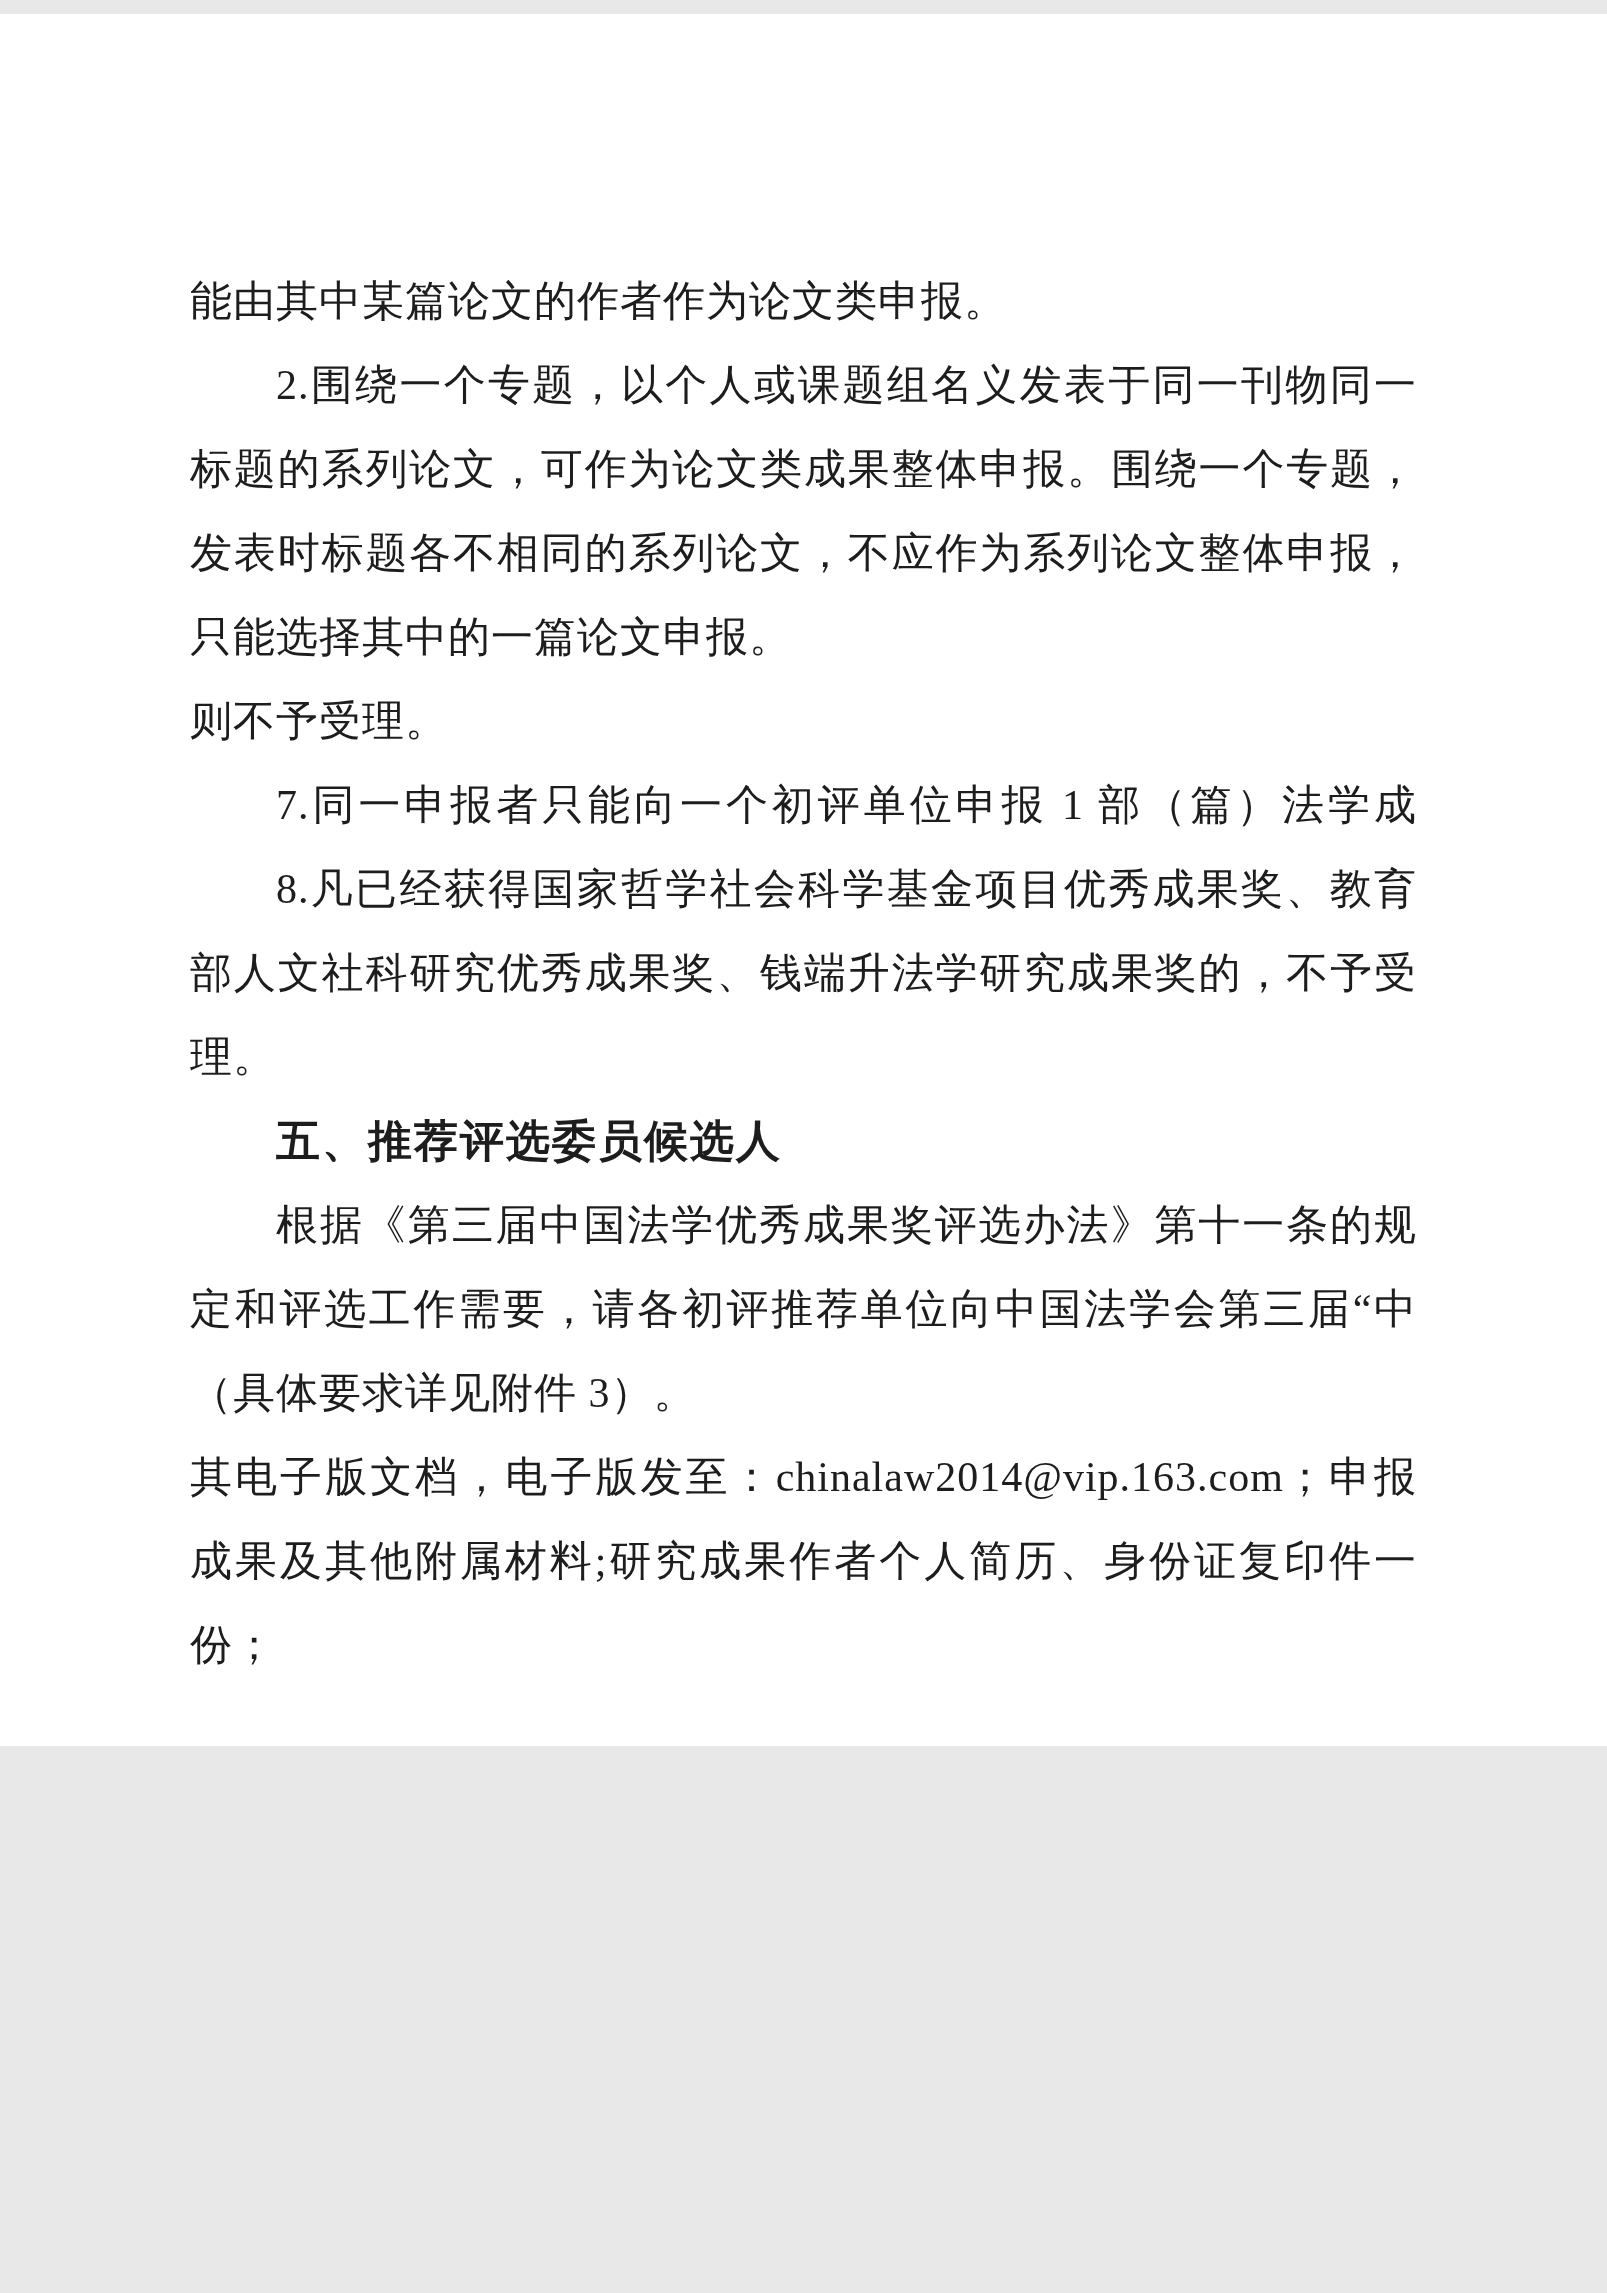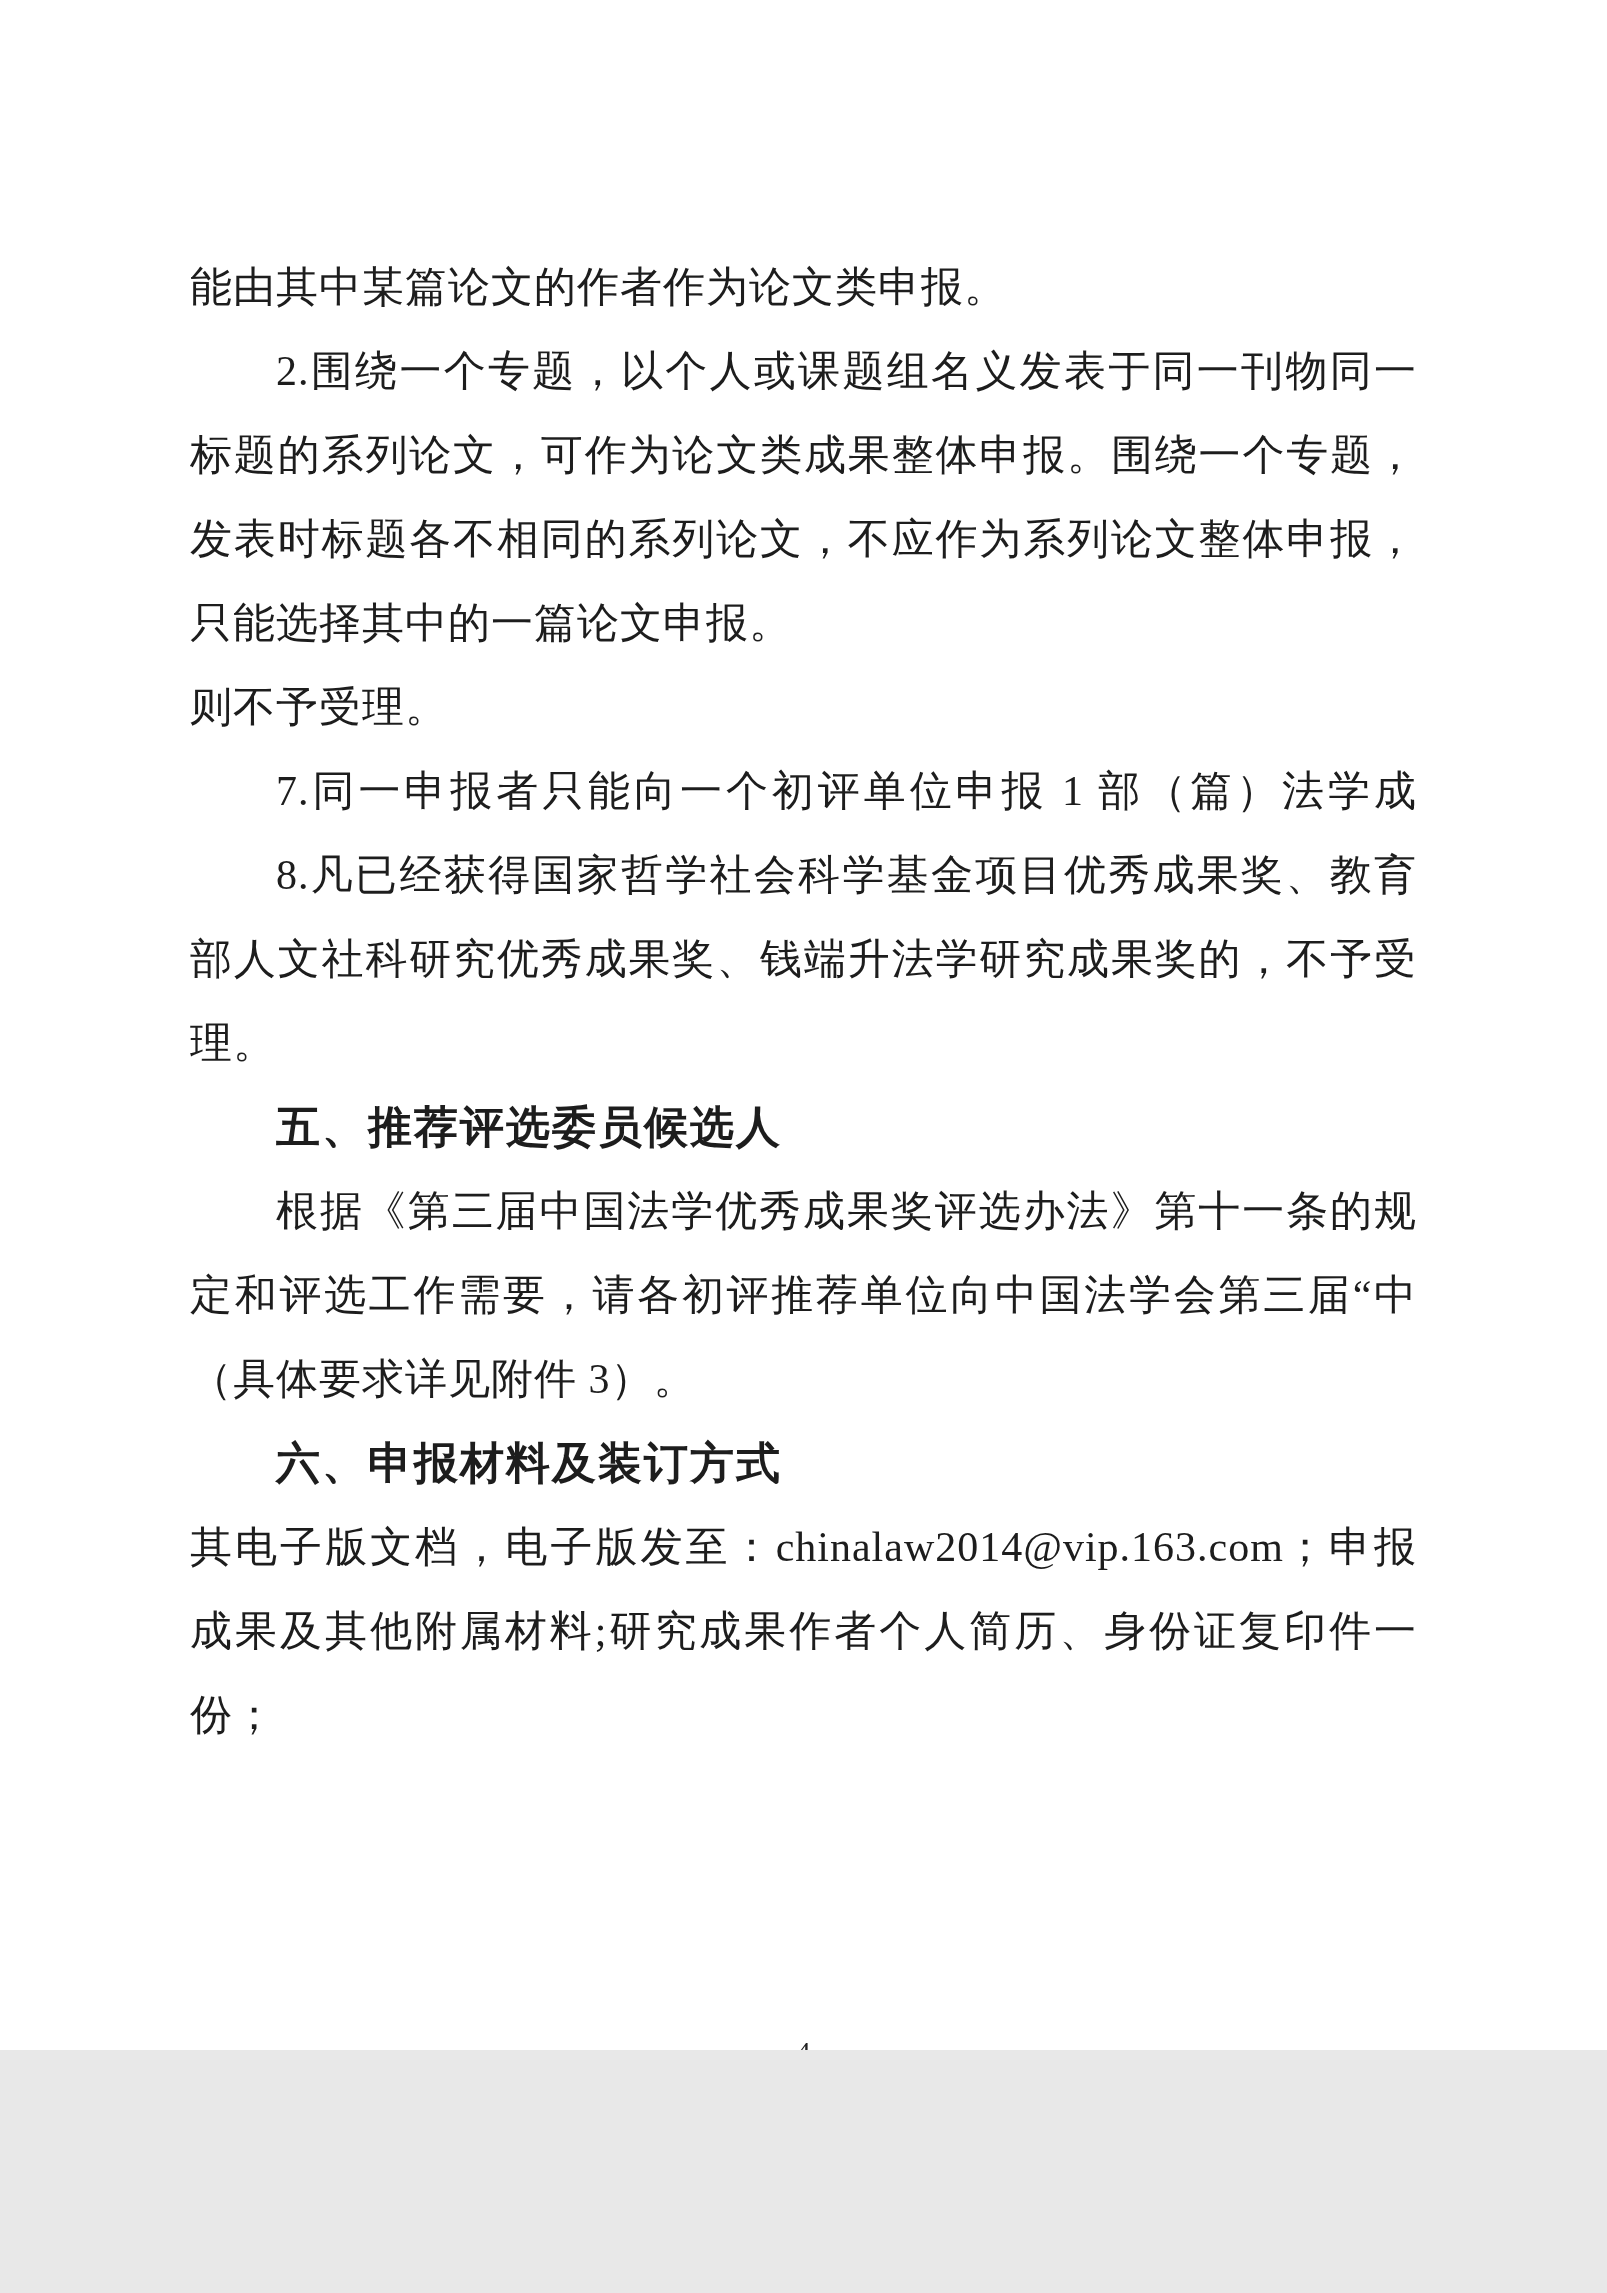--- a/index.html
+++ b/index.html
@@ -3,22 +3,22 @@
 <meta charset="utf-8">
 <style>
   html, body {
     margin: 0;
     padding: 0;
     background: #e8e8e8;
   }
   .page {
     position: relative;
     width: 1607px;
-    height: 2050px;
-    margin: 0 auto;
+    height: 1732px;
+    margin: 14px auto;
     background: #ffffff;
     color: #1d1d1d;
     font-family: "Liberation Serif", serif;
     overflow: hidden;
   }
   .doc-body {
     position: absolute;
     left: 190px;
     right: 190px;
     top: 245px;
@@ -67,20 +67,19 @@
       <div class="line">只能选择其中的一篇论文申报。</div>
       <div class="line">则不予受理。</div>
       <div class="line indent justify">7.同一申报者只能向一个初评单位申报 1 部（篇）法学成果。</div>
       <div class="line indent justify">8.凡已经获得国家哲学社会科学基金项目优秀成果奖、教育</div>
       <div class="line justify">部人文社科研究优秀成果奖、钱端升法学研究成果奖的，不予受</div>
       <div class="line">理。</div>
       <div class="line heading indent">五、推荐评选委员候选人</div>
       <div class="line indent justify">根据《第三届中国法学优秀成果奖评选办法》第十一条的规</div>
       <div class="line justify">定和评选工作需要，请各初评推荐单位向中国法学会第三届“中</div>
       <div class="line">（具体要求详见附件 3）。</div>
-      <div class="line heading indent">六、申报材料及装订方式</div>
       <div class="line justify">其电子版文档，电子版发至：chinalaw2014@vip.163.com；申报</div>
       <div class="line justify">成果及其他附属材料;研究成果作者个人简历、身份证复印件一</div>
       <div class="line">份；</div>
     </div>
   <div class="page-footer">4</div>
 </div>
 
 
 </body></html>

